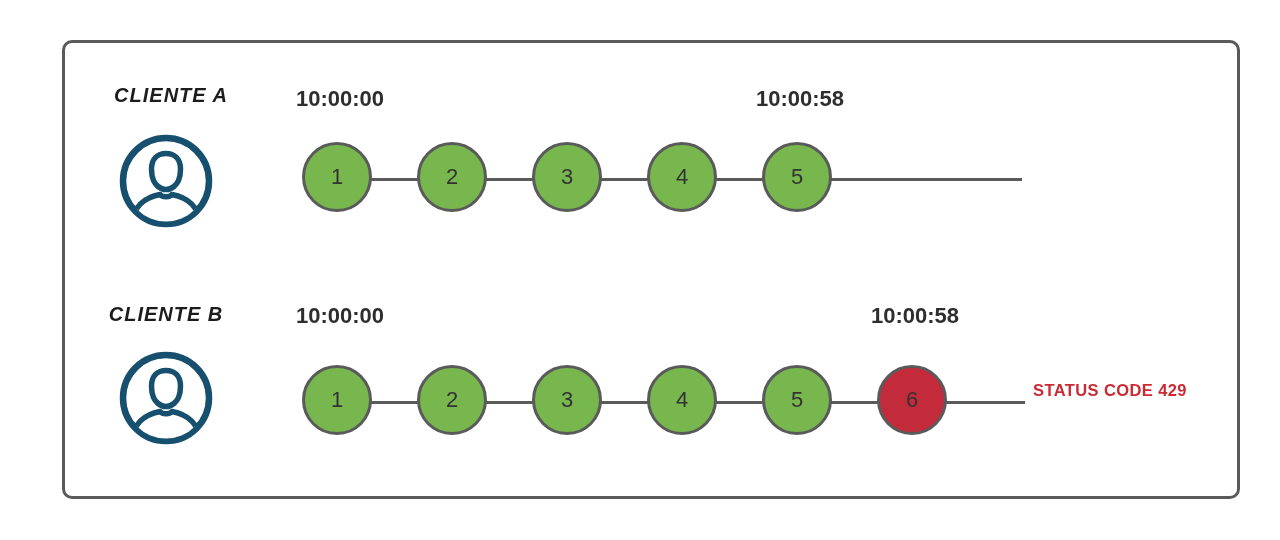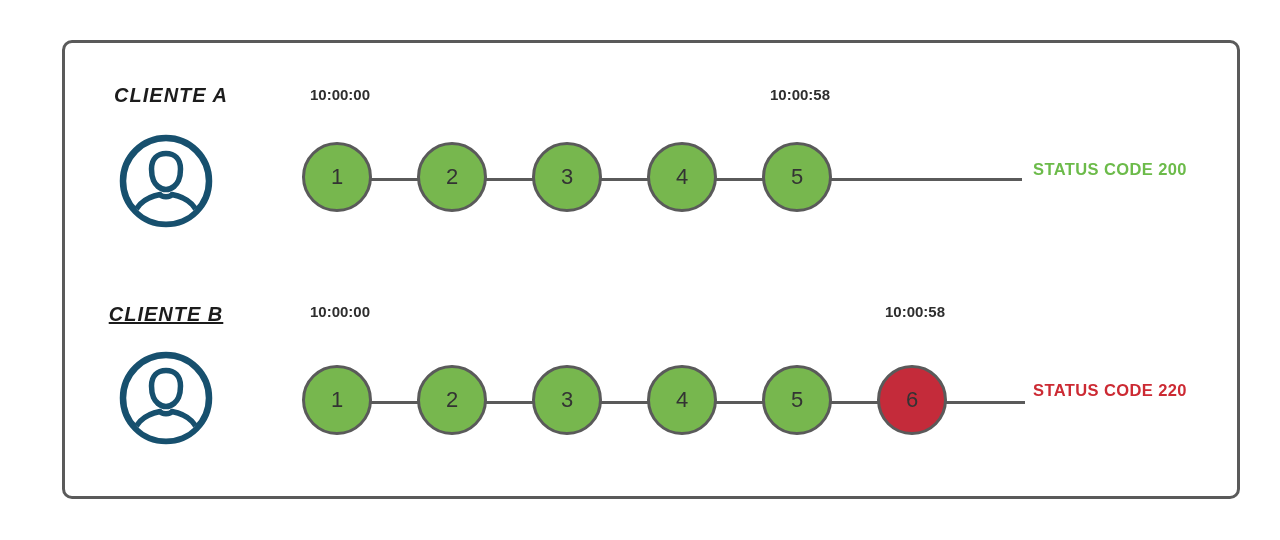--- a/index.html
+++ b/index.html
@@ -25,33 +25,33 @@
     position: absolute;
     width: 200px;
     text-align: center;
     font-size: 20px;
     font-weight: bold;
     font-style: italic;
     letter-spacing: 1px;
     color: var(--c-label);
   }
   .row-a .client-label { left: 71px; top: 84px; }
-  .row-b .client-label { left: 66px; top: 303px; text-decoration: underline; }
+  .row-b .client-label { left: 66px; top: 303px; }
   .avatar {
     position: absolute;
     width: 96px; height: 96px;
     color: var(--c-icon);
   }
   .row-a .avatar { left: 118px; top: 133px; }
   .row-b .avatar { left: 118px; top: 350px; }
   .timestamp {
     position: absolute;
     width: 114px;
     text-align: center;
-    font-size: 15px;
+    font-size: 22px;
     font-weight: bold;
     color: var(--c-ts);
   }
   .row-a .ts-start { left: 283px; top: 86px; }
   .row-a .ts-end   { left: 743px; top: 86px; }
   .row-b .ts-start { left: 283px; top: 303px; }
   .row-b .ts-end   { left: 858px; top: 303px; }
   .timeline-line {
     position: absolute;
     height: 3px;
@@ -114,21 +114,20 @@
     <div class="timestamp ts-end">10:00:58</div>
     <div class="timeline-line"></div>
     <div class="circles">
         <div class="request-circle success" style="left: 302px;">1</div>
         <div class="request-circle success" style="left: 417px;">2</div>
         <div class="request-circle success" style="left: 532px;">3</div>
         <div class="request-circle success" style="left: 647px;">4</div>
         <div class="request-circle success" style="left: 762px;">5</div>
       </div>
     <div class="status-block success">
-      <span class="status-line1">STATUS CODE 200</span>
     </div>
   </div>
 
   <div class="timeline-row row-b">
     <div class="client-label">CLIENTE B</div>
     <svg class="avatar" viewBox="0 0 96 96">
       <defs>
         <clipPath id="clipB">
             <circle cx="48" cy="48" r="40.5"></circle>
           </clipPath>
@@ -144,16 +143,16 @@
     <div class="timeline-line"></div>
     <div class="circles">
         <div class="request-circle success" style="left: 302px;">1</div>
         <div class="request-circle success" style="left: 417px;">2</div>
         <div class="request-circle success" style="left: 532px;">3</div>
         <div class="request-circle success" style="left: 647px;">4</div>
         <div class="request-circle success" style="left: 762px;">5</div>
         <div class="request-circle error" style="left: 877px;">6</div>
       </div>
     <div class="status-block error">
-      <span class="status-line1">STATUS CODE 220</span>
+      <span class="status-line1">STATUS CODE 429</span>
     </div>
   </div>
 </div>
 
 </body></html>

